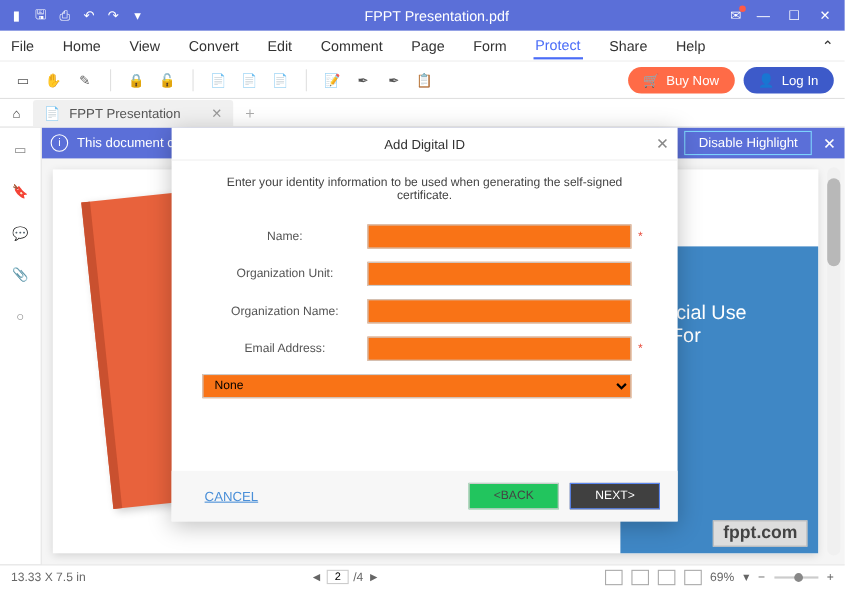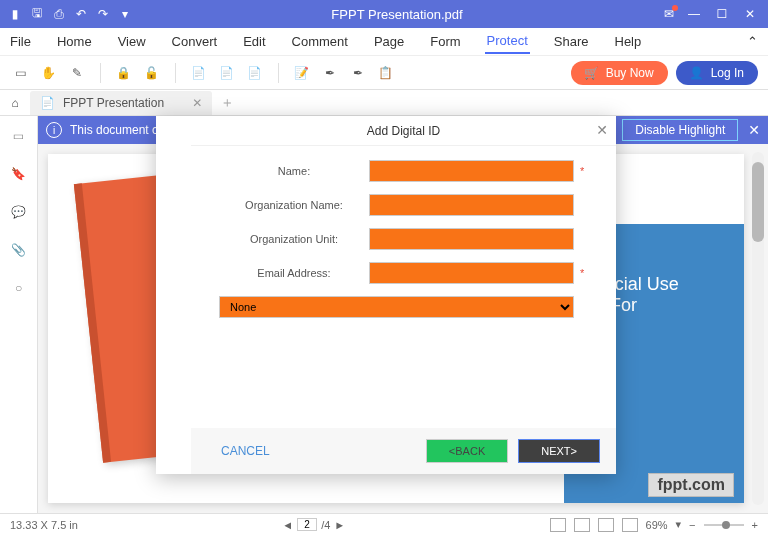--- a/index.html
+++ b/index.html
@@ -51,31 +51,31 @@
 
 .statusbar { height: 22px; border-top: 1px solid #e0e0e0; display: flex; align-items: center; padding: 0 10px; font-size: 11px; color: #666; }
 .statusbar .mid { margin: 0 auto; display:flex; align-items:center; gap:4px;}
 .statusbar .mid input { width:20px; text-align:center; border:1px solid #ccc; font-size:10px; }
 .statusbar .right { display:flex; align-items:center; gap:8px; }
 .statusbar .vi { width:16px; height:14px; border:1px solid #aaa; cursor:pointer; }
 .statusbar .zslider { width:40px; height:2px; background:#ccc; position:relative; }
 .statusbar .zslider::after { content:""; position:absolute; left:18px; top:-3px; width:8px; height:8px; background:#888; border-radius:50%; }
 
 
-.dialog { position:absolute; left:156px; top:116px; width:460px; height:358px; background:#fff; box-shadow:0 4px 20px rgba(0,0,0,0.25); display:flex; flex-direction:column;padding-left:35px; }
+.dialog { position:absolute; left:156px; top:116px; width:460px; height:358px; background:#fff; box-shadow:0 4px 20px rgba(0,0,0,0.25); display:flex; flex-direction:column; }
 .dialog .dtitle { height:30px; display:flex; align-items:center; justify-content:center; font-size:12px; color:#333; border-bottom:1px solid #f0f0f0; position:relative; }
 .dialog .dclose { position:absolute; right:8px; top:6px; color:#888; cursor:pointer; font-size:14px; }
 .dialog .dbody { flex:1; padding: 14px 28px; }
 .dialog .instr { text-align:center; font-size:11px; color:#444; margin-bottom:20px; }
 .frow { display:flex; align-items:center; margin-bottom:12px; font-size:11px; }
 .frow label { width:150px; color:#555;text-align:center; }
 .frow input, .frow select { flex:1; height:22px; border:1px solid #ccc; padding:0 6px; font-size:11px; background:#f97316; }
 .frow .req { color:#e74c3c; margin-left:6px; width:8px; }
 .dialog .dfoot { height:46px; display:flex; align-items:center; padding:0 16px; background:#f7f7f7; gap:10px; }
-.dialog .cancel { color:#4a8fd8; font-size:12px; cursor:pointer; padding:6px 14px; }
+.dialog .cancel { color:#4a8fd8; font-size:12px; cursor:pointer; padding:6px 14px;text-decoration:underline; }
 .dialog .spacer { flex:1; }
 .dialog .back, .dialog .next { padding:5px 22px; font-size:11px; cursor:pointer; border:1px solid #ccc; }
 .dialog .back { background:#22c55e; color:#444;}
 .dialog .next { background:#404040; color:#fff; border-color:#5b86f0; }
 </style>
 </head>
 <body>
 
 <div class="titlebar">
   <div class="tb-ico">▮</div>
@@ -202,32 +202,33 @@
     <span>+</span>
   </div>
 </div>
 
 <div class="dialog">
   <div class="dtitle">
     <span>Add Digital ID</span>
     <span class="dclose">✕</span>
   </div>
   <div class="dbody">
+    <div class="instr">Enter your identity information to be used when generating the self-signed certificate.</div>
     <div class="frow">
       <label>Name:</label>
       <input type="text" style="">
       <span class="req">*</span>
     </div>
     <div class="frow">
+      <label>Organization Unit:</label>
+      <input type="text" style="">
+      <span class="req"></span>
+    </div>
+    <div class="frow">
       <label>Organization Name:</label>
-      <input type="text" style="">
-      <span class="req"></span>
-    </div>
-    <div class="frow">
-      <label>Organization Unit:</label>
       <input type="text" style="">
       <span class="req"></span>
     </div>
     <div class="frow">
       <label>Email Address:</label>
       <input type="text" style="">
       <span class="req">*</span>
     </div>
     <div class="frow">
       <select><option>None</option></select>

